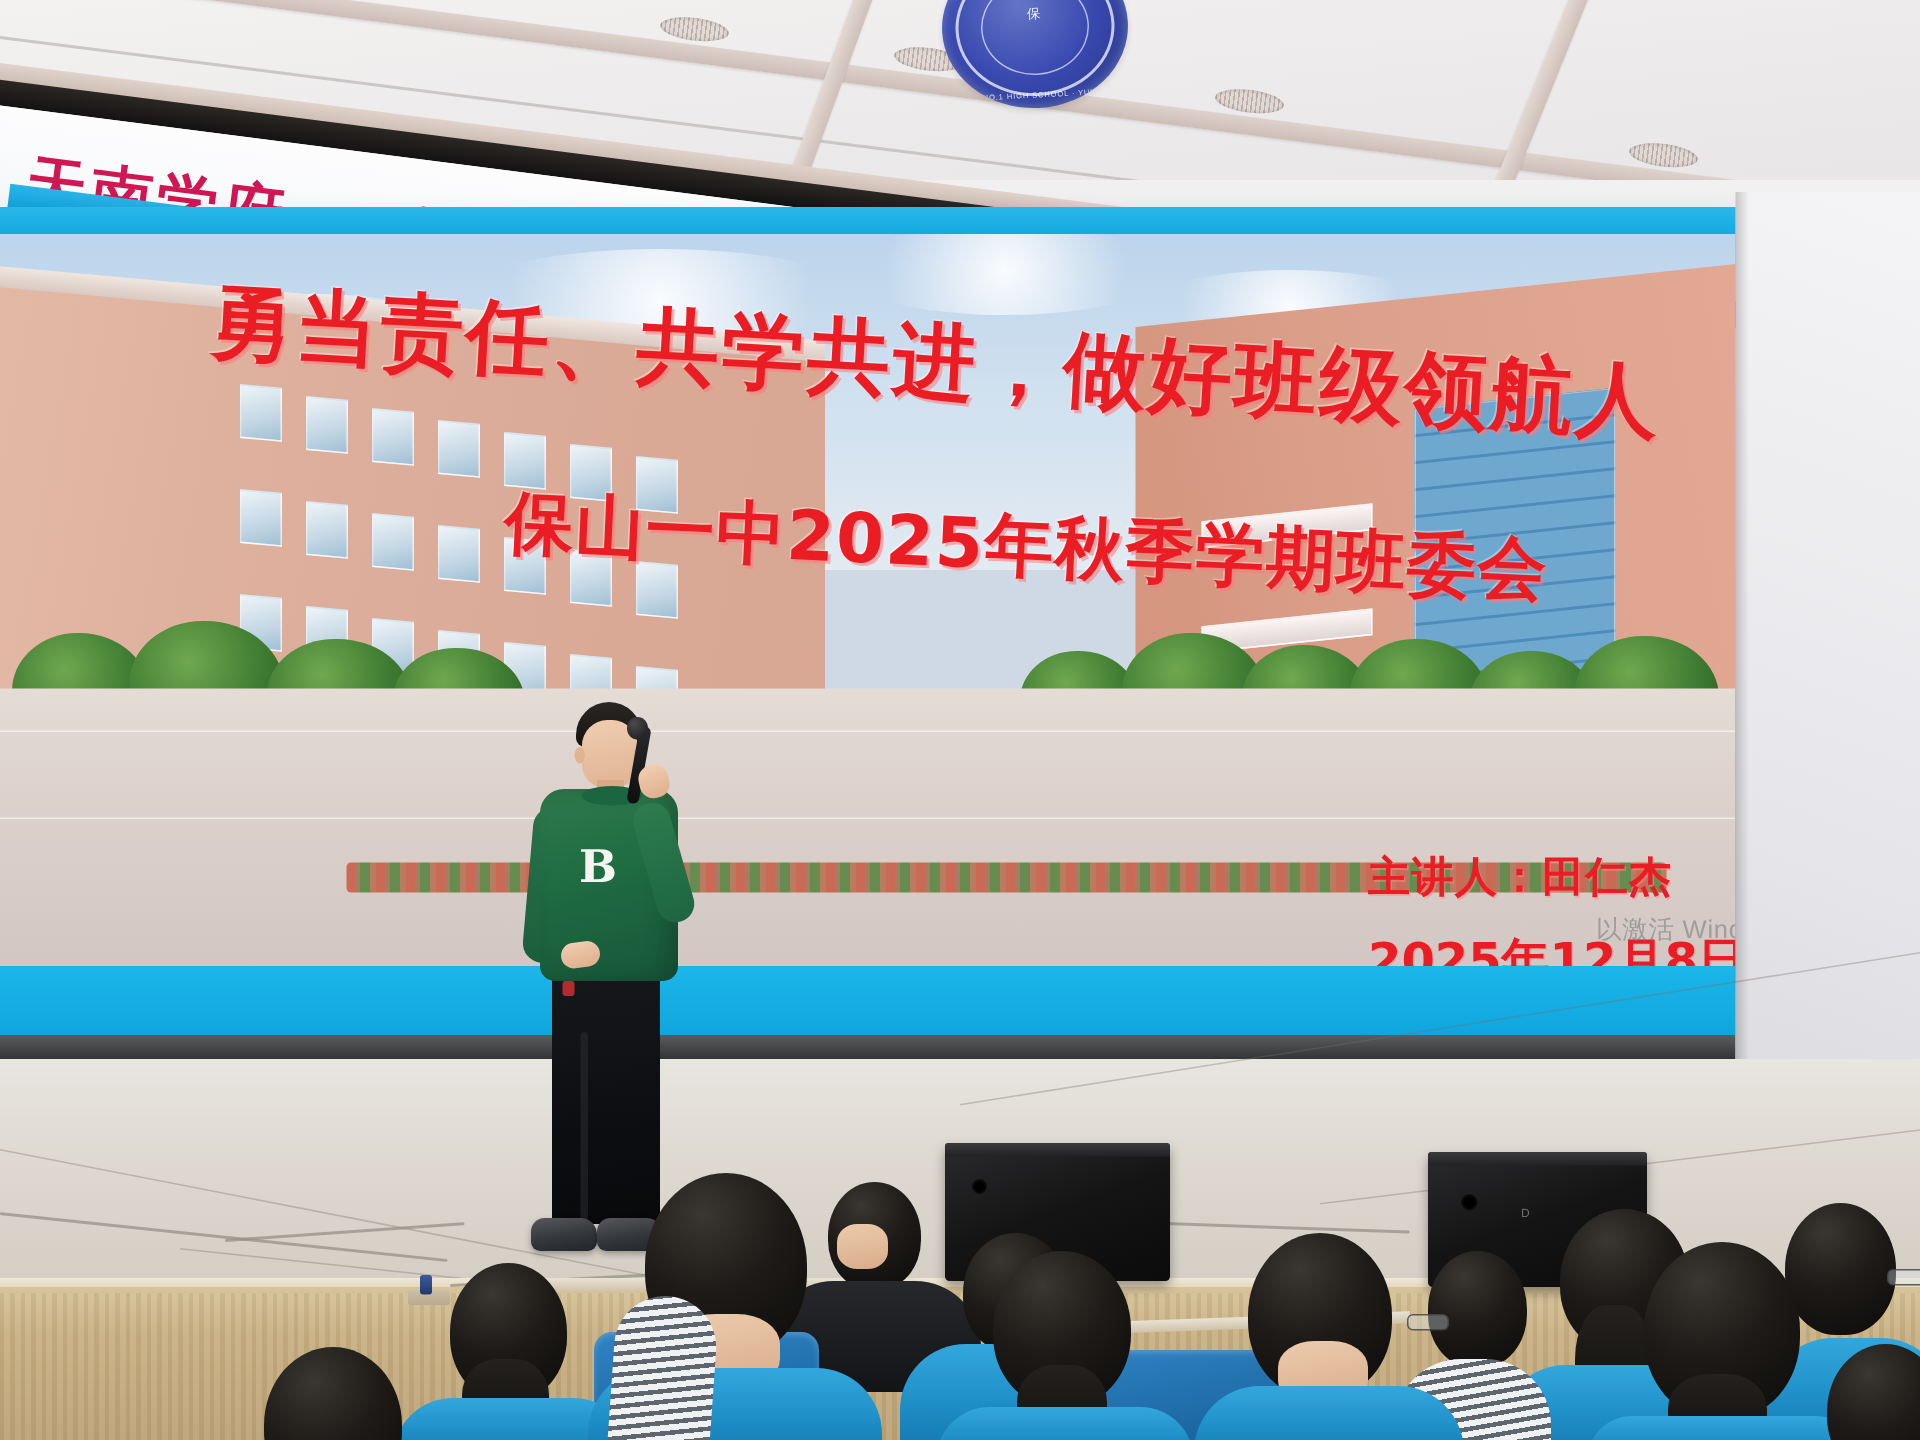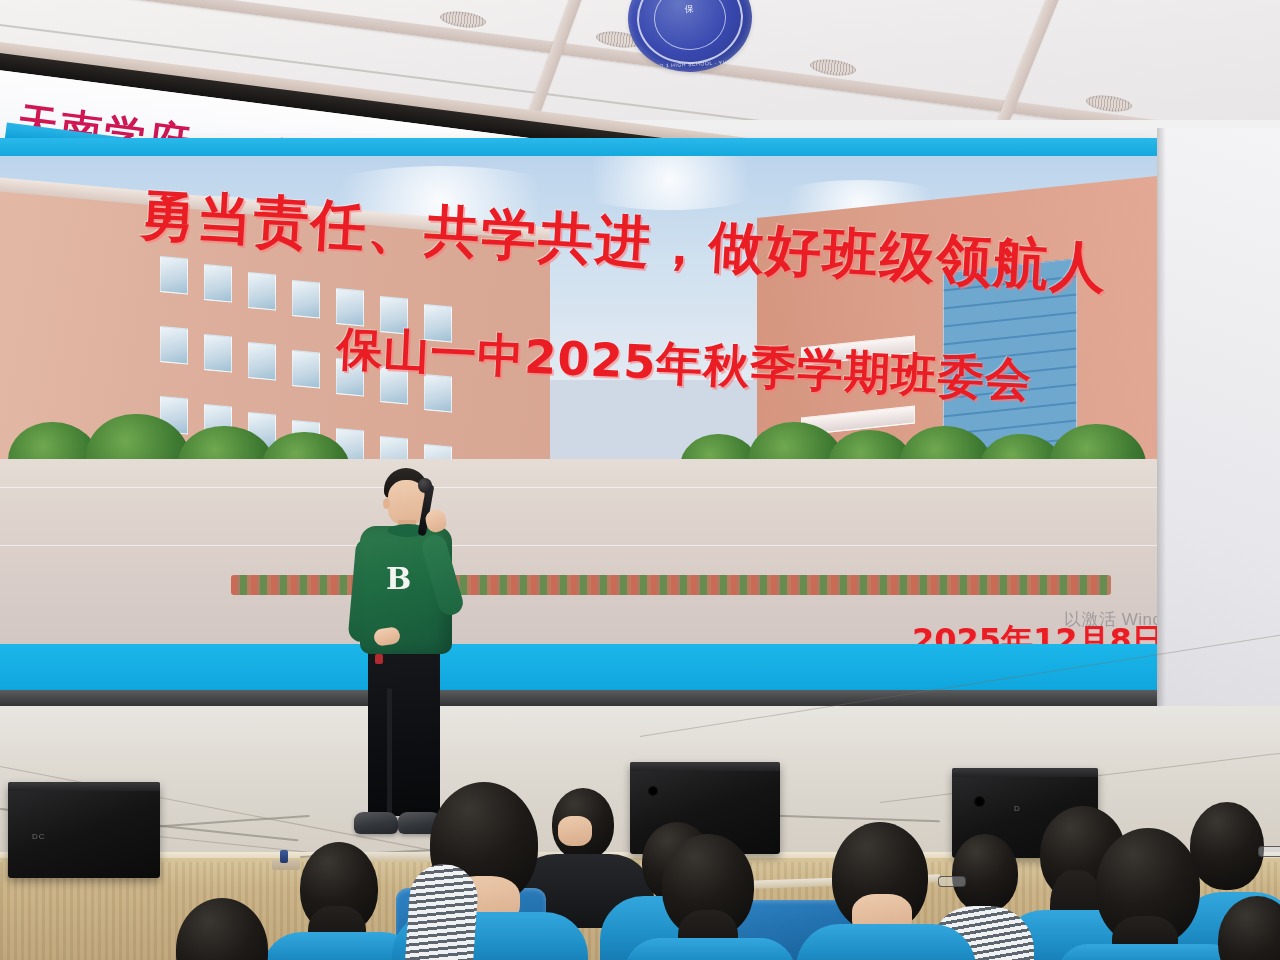--- a/index.html
+++ b/index.html
@@ -552,20 +552,21 @@
         <div class="plaza">
           <div class="plaza-line" style="top:28px;"></div>
           <div class="plaza-line" style="top:86px;"></div>
         </div>
 
         <div class="flowerbed"></div>
       </div>
 
       <div class="slide-title" id="slide-line1">勇当责任、共学共进，做好班级领航人</div>
       <div class="slide-title" id="slide-line2">保山一中2025年秋季学期班委会</div>
+      <div class="slide-credit" id="credit-1">主讲人：田仁杰</div>
       <div class="slide-credit" id="credit-2">2025年12月8日</div>
       <div class="win-watermark">以激活 Windows.</div>
 
       <div class="slide-bottom-band"></div>
     </div>
   </div>
   <div class="screen-dark-strip"></div>
 
   <div class="right-wall"></div>
   <div class="right-wall-shadow"></div>
@@ -580,24 +581,20 @@
   <div class="stage-front"></div>
   <div class="stage-front-grain"></div>
 
   <div class="cable" style="left:0;top:808px;width:300px;transform:rotate(6deg);"></div>
   <div class="cable" style="left:150px;top:826px;width:160px;transform:rotate(-4deg);"></div>
   <div class="floor-socket" style="left:272px;top:860px;"></div>
   <div class="socket-plug" style="left:280px;top:850px;"></div>
   <div class="cable" style="left:300px;top:856px;width:210px;transform:rotate(-3deg);"></div>
   <div class="cable" style="left:700px;top:812px;width:240px;transform:rotate(2deg);"></div>
 
-  <div class="wedge" style="left:8px;top:782px;width:152px;height:96px;border-radius:3px;">
-    <div class="wedge-top"></div>
-    <div class="wedge-label" style="left:24px;top:50px;">DC</div>
-  </div>
   <div class="wedge" style="left:630px;top:762px;width:150px;height:92px;border-radius:3px;">
     <div class="wedge-top"></div>
     <div class="wedge-port" style="left:18px;top:24px;width:10px;height:10px;"></div>
   </div>
   <div class="wedge" style="left:952px;top:768px;width:146px;height:90px;border-radius:3px;">
     <div class="wedge-top"></div>
     <div class="wedge-port" style="left:22px;top:28px;width:11px;height:11px;"></div>
     <div class="wedge-label" style="left:62px;top:36px;">D</div>
   </div>
 

